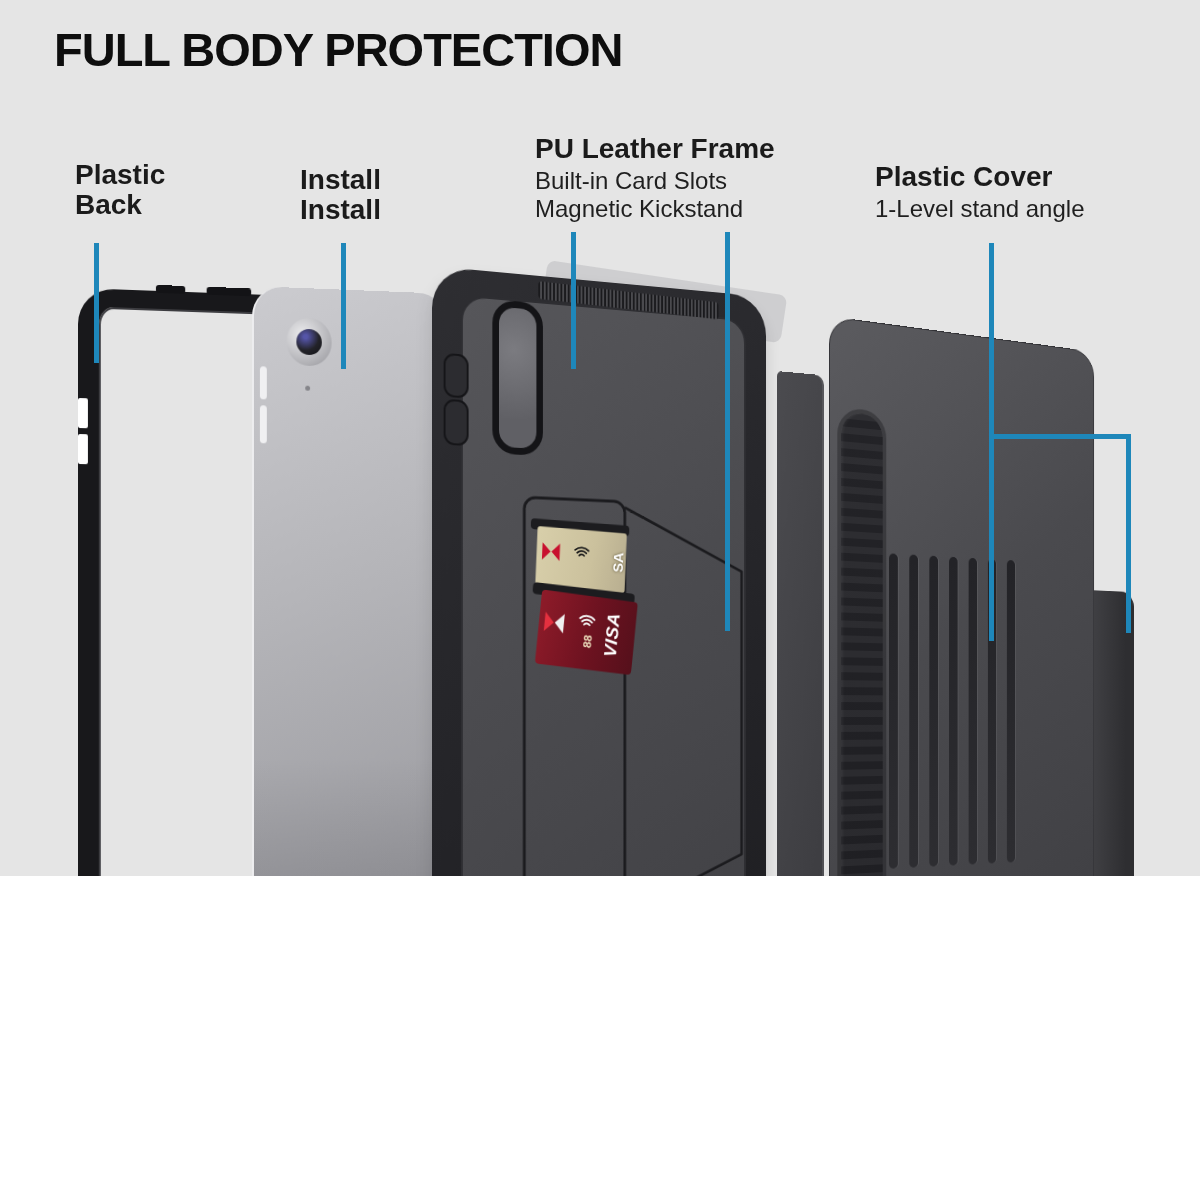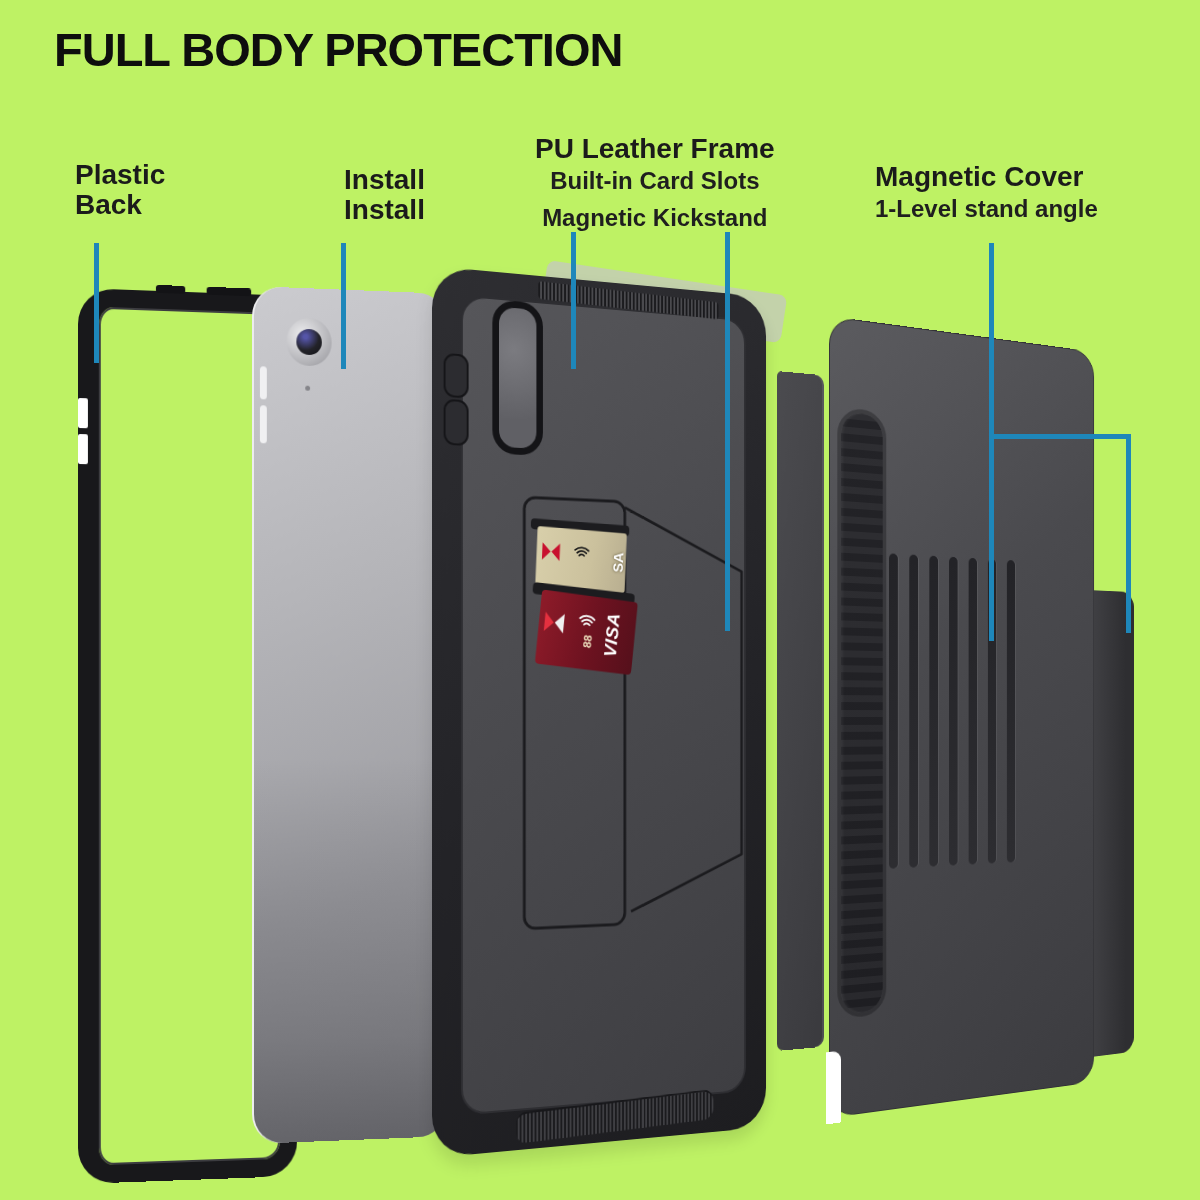--- a/index.html
+++ b/index.html
@@ -1,25 +1,25 @@
 <!DOCTYPE html>
 <html><head>
 <meta charset="utf-8">
 <style>
   html,body{margin:0;padding:0;background:#fff;}
-  .canvas{position:relative;width:1200px;height:1200px;background:#bef264;overflow:hidden;
+  .canvas{position:relative;width:1200px;height:876px;background:#e5e5e5;overflow:hidden;
           font-family:"Liberation Sans",sans-serif;color:#141414;}
   
   .title{position:absolute;left:54px;top:22px;font-size:47px;font-weight:bold;
          letter-spacing:-1px;color:#0e0e0e;white-space:nowrap;}
   .callout{position:absolute;line-height:1.08;}
   .callout .h{display:block;font-size:28px;font-weight:bold;color:#1b1b1b;}
-  .callout .s{display:block;font-size:24px;font-weight:700;color:#1f1f1f;margin-top:4px;line-height:1.12;text-align:center;}
+  .callout .s{display:block;font-size:24px;font-weight:400;color:#1f1f1f;margin-top:4px;line-height:1.12;}
   #co-plastic{left:75px;top:160px;}
-  #co-install{left:300px;top:165px;margin-left:44px;}
+  #co-install{left:300px;top:165px;}
   #co-pu{left:535px;top:134px;}
   #co-cover{left:875px;top:162px;}
   
   .cline{position:absolute;background:#1e87ba;z-index:30;}
   #ln-plastic{left:94px;top:243px;width:5px;height:120px;}
   #ln-install{left:341px;top:243px;width:5px;height:126px;}
   #ln-pu{left:571px;top:232px;width:5px;height:137px;}
   #ln-kick{left:725px;top:232px;width:5px;height:399px;}
   #ln-cover{left:989px;top:243px;width:5px;height:398px;}
   #ln-cover-h{left:989px;top:434px;width:142px;height:5px;}
@@ -129,24 +129,24 @@
     <span class="h">Plastic</span>
     <span class="h">Back</span>
   </div>
   <div class="callout" id="co-install">
     <span class="h">Install</span>
     <span class="h">Install</span>
   </div>
   <div class="callout" id="co-pu">
     <span class="h">PU Leather Frame</span>
     <span class="s">Built-in Card Slots</span>
-    <span class="s" style="margin-top:10px">Magnetic Kickstand</span>
+    <span class="s" style="margin-top:1px">Magnetic Kickstand</span>
   </div>
   <div class="callout" id="co-cover">
-    <span class="h">Magnetic Cover</span>
+    <span class="h">Plastic Cover</span>
     <span class="s">1-Level stand angle</span>
   </div>
 
   <div class="cline" id="ln-plastic"></div>
   <div class="cline" id="ln-install"></div>
   <div class="cline" id="ln-pu"></div>
   <div class="cline" id="ln-kick"></div>
   <div class="cline" id="ln-cover"></div>
   <div class="cline" id="ln-cover-h"></div>
   <div class="cline" id="ln-cover-v2"></div>

